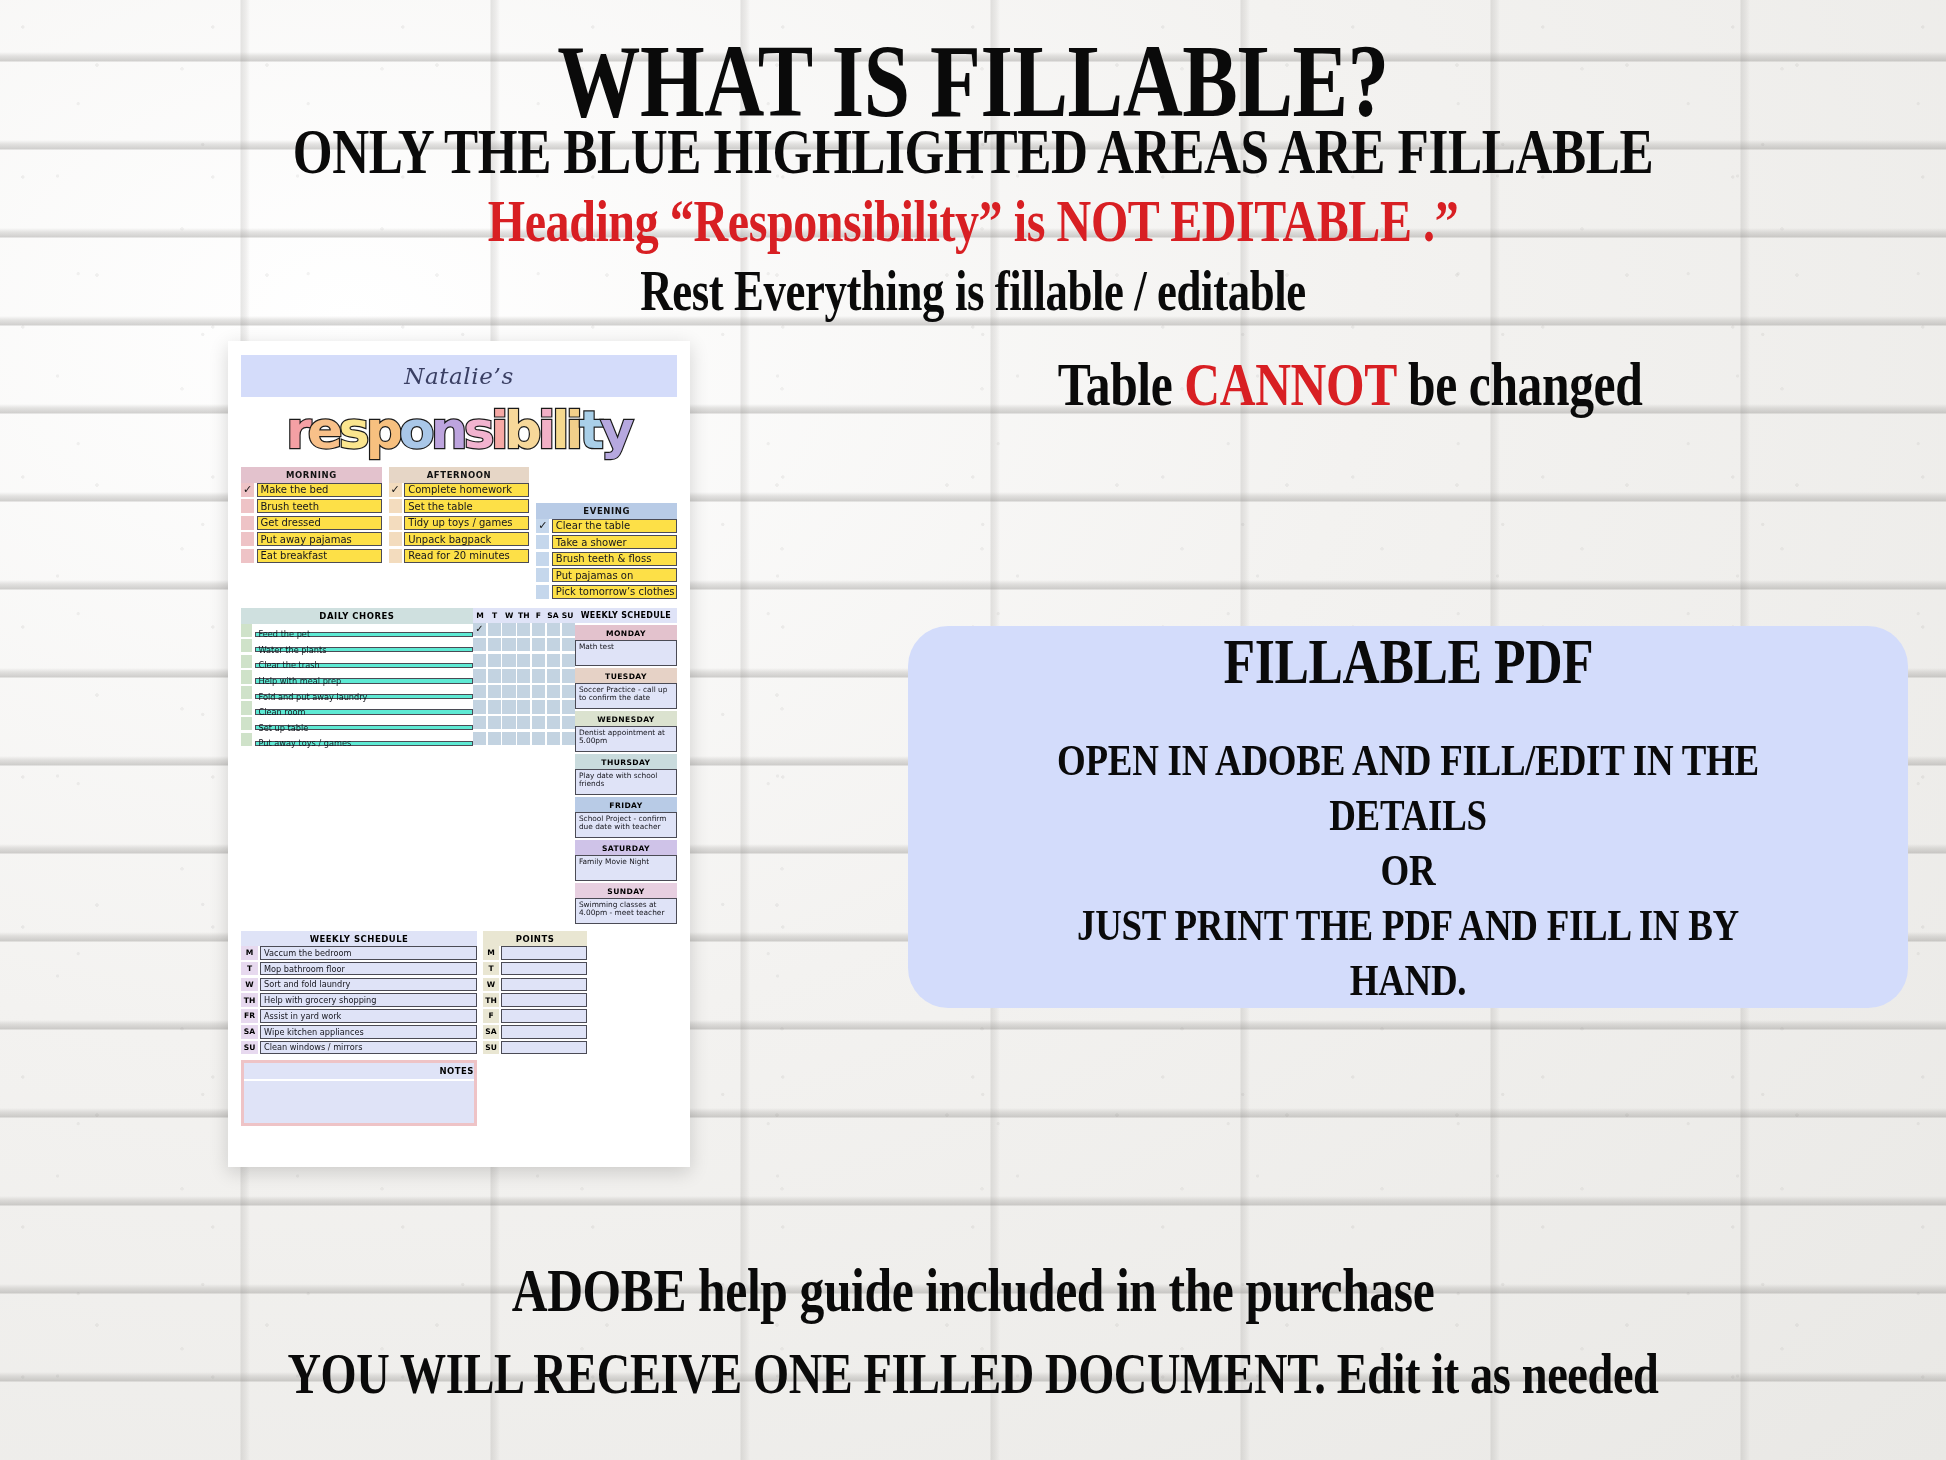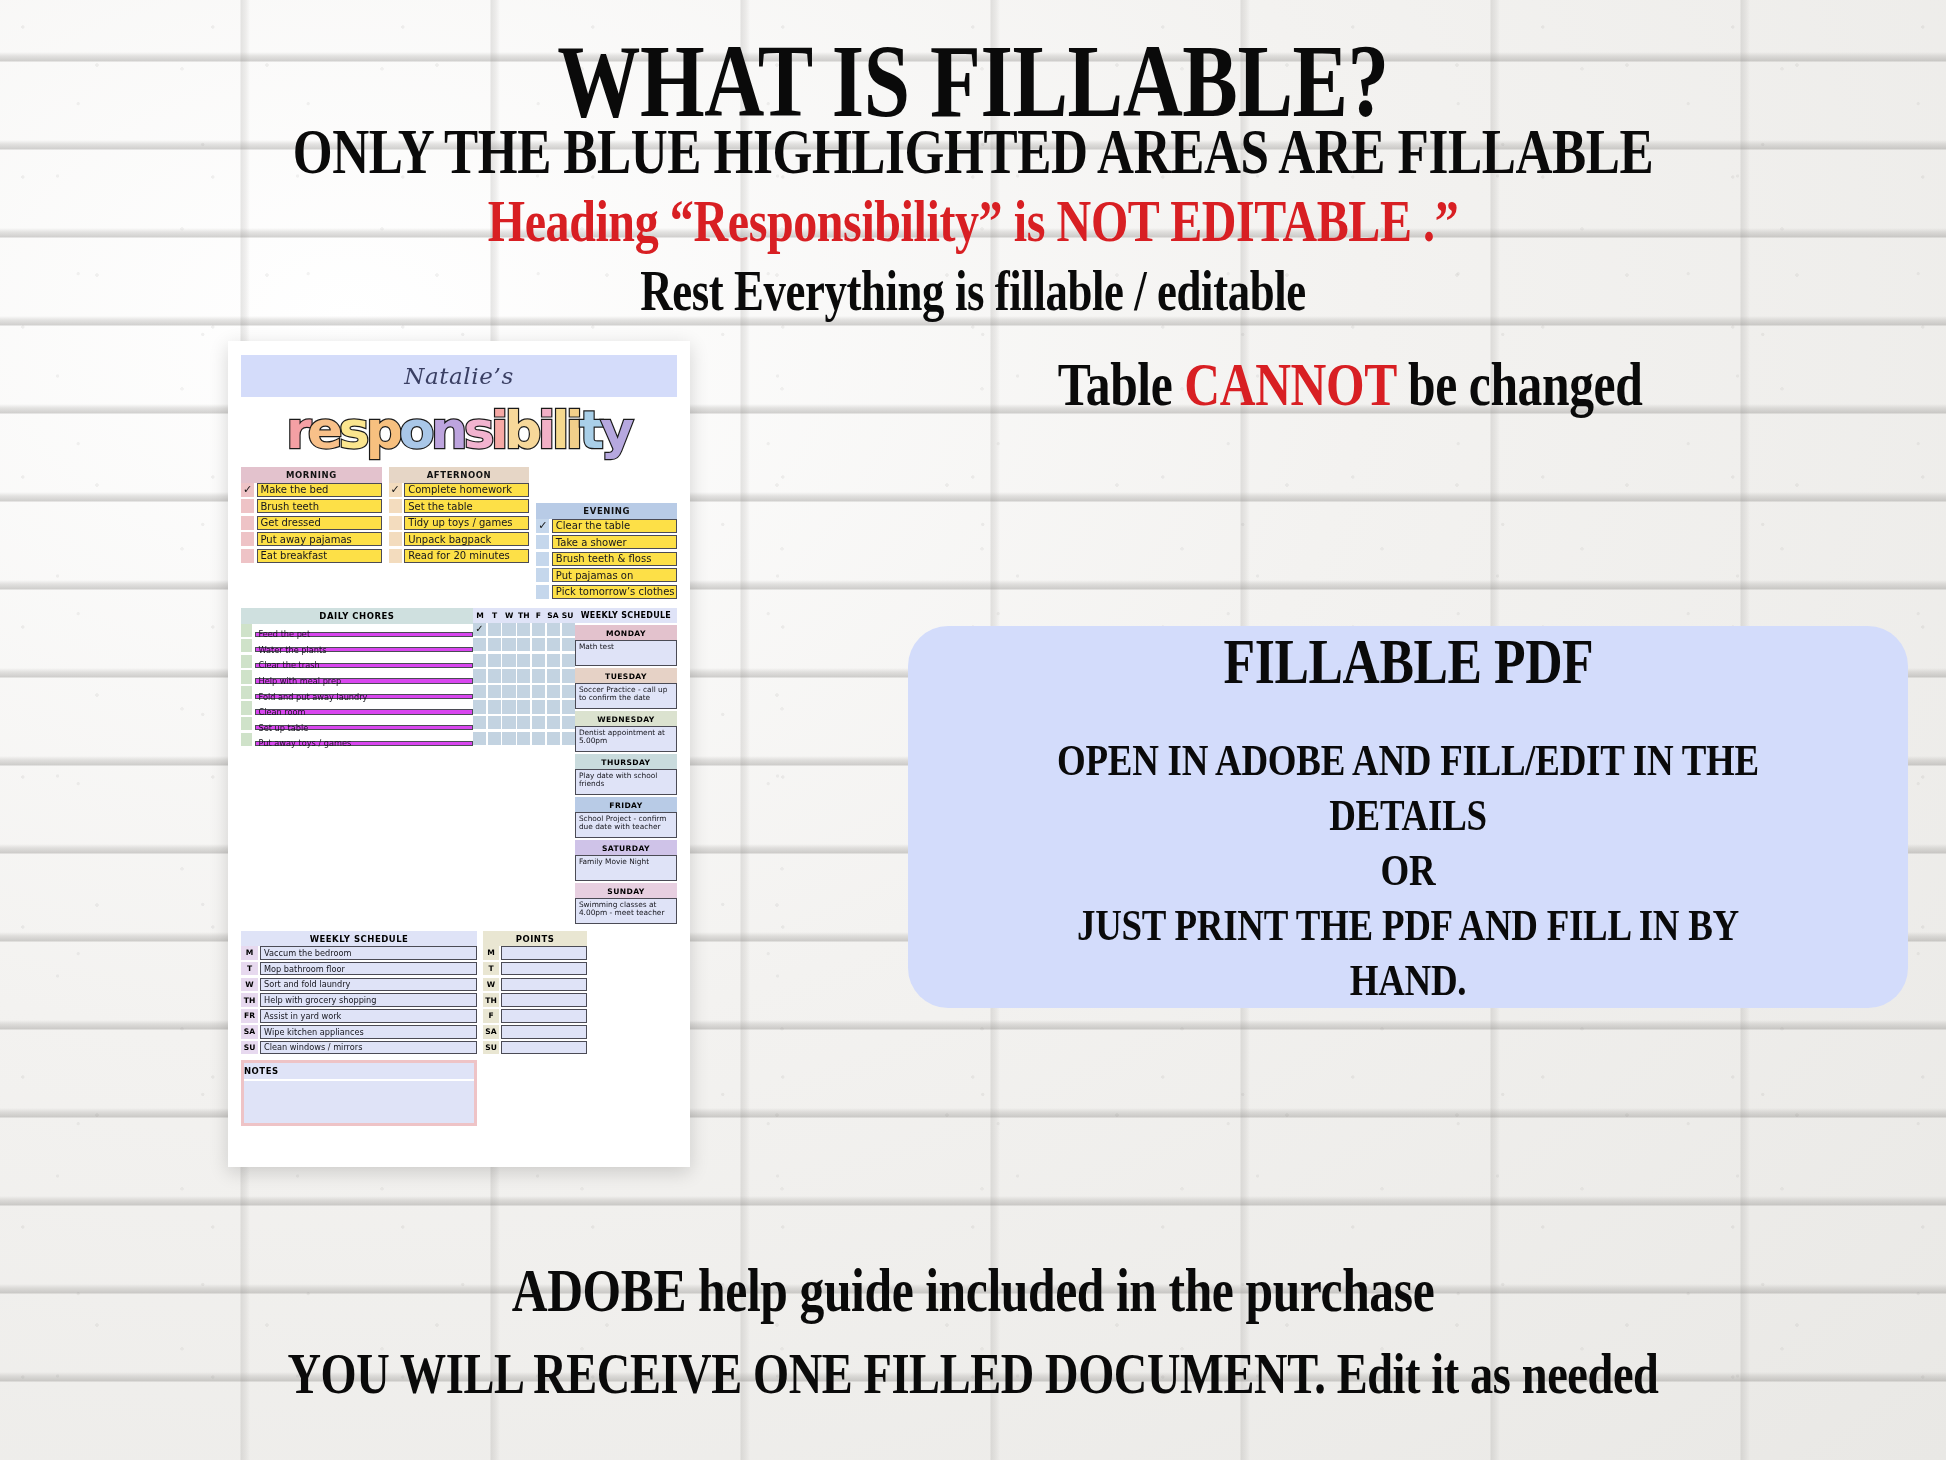--- a/index.html
+++ b/index.html
@@ -93,21 +93,21 @@
   .taskfield { flex:1; background:#fde047; border:1.1px solid #4b4b55; display:flex; align-items:center;
                padding-left: 3px; font-family:"DejaVu Sans", sans-serif; font-size: 10px; color:#15151c; }
 
   
   .midblock { display:flex; gap:0; margin-top: 7px; }
   .chores { width: 236px; }
   .chores .ch-hdr { background:#cfe0df; font-family:"DejaVu Sans", sans-serif; font-weight:700; font-size:8.5px;
                     text-align:center; padding:3px 0 2.5px; letter-spacing:.5px; }
   .chrow { display:flex; align-items:stretch; margin-bottom:2.2px; height: 13.4px; }
   .chbox { width:11px; background:#cfe2c9; margin-right:2.5px; border:1px solid #cfe2c9; }
-  .chfield { flex:1; background:#d946ef; border:1.1px solid #4b4b55; display:flex; align-items:center;
+  .chfield { flex:1; background:#5eead4; border:1.1px solid #4b4b55; display:flex; align-items:center;
              padding-left:3px; font-family:"DejaVu Sans", sans-serif; font-size:8.2px; color:#15151c;margin-top:8px; }
 
   .grid { width: 104px; }
   .grid .g-hdr { display:flex; }
   .grid .g-hdr span { flex:1; text-align:center; font-family:"DejaVu Sans", sans-serif; font-weight:700;
                       font-size: 7.6px; padding: 3px 0 2.5px; background:#dfe3f7; }
   .gridrows { display:flex; flex-direction:column; }
   .gline { display:flex; height: 13.4px; margin-bottom: 2.2px; }
   .gcell { flex:1; background:#c3d3e1; margin-right: 1.6px; display:flex; align-items:center; justify-content:center;
            font-size: 10px; color:#111; line-height:1; }
@@ -135,21 +135,21 @@
   .points { width: 104px; }
   .points .p-hdr { background:#e9e6d2; font-family:"DejaVu Sans", sans-serif; font-weight:700; font-size:8.5px;
                    text-align:center; padding:3px 0 2.5px; letter-spacing:.5px; }
   .prow { display:flex; align-items:stretch; margin-bottom:2.2px; height:13.6px; }
   .pday { width:16px; background:#e9e6d2; display:flex; align-items:center; justify-content:center;
           font-family:"DejaVu Sans", sans-serif; font-weight:700; font-size:7.6px; margin-right:2px; }
   .pfield { flex:1; background:#dfe3f7; border:1.1px solid #4b4b55; }
 
   
   #notes { width: 236px; margin-top: 6px; border: 3px solid #eec3c6; background:#dfe3f7; }
-  #notes .n-hdr { font-family:"DejaVu Sans", sans-serif; font-weight:700; font-size:8.5px; text-align:left;
+  #notes .n-hdr { font-family:"DejaVu Sans", sans-serif; font-weight:700; font-size:8.5px; text-align:right;
                   padding: 3px 0 3px; background:#dfe3f7; border-bottom:2px solid #fff; letter-spacing:.5px; }
   #notes .n-body { height: 42px; background:#dfe3f7; }
 </style>
 </head>
 <body>
 
 <div id="wall"></div>
 
 <div id="page">
 

